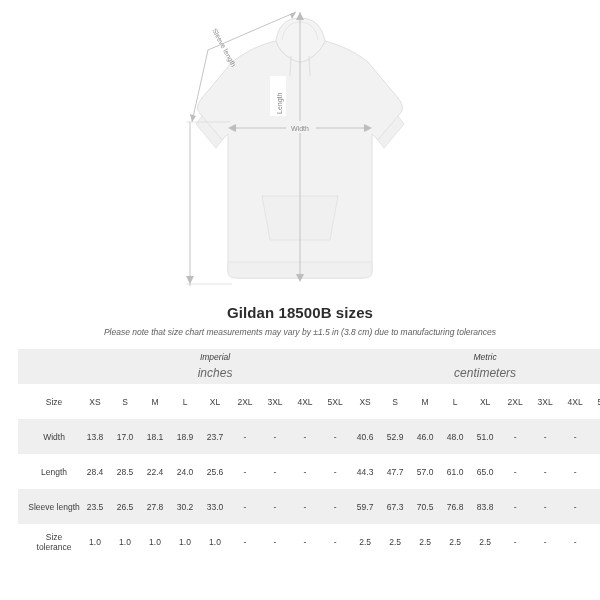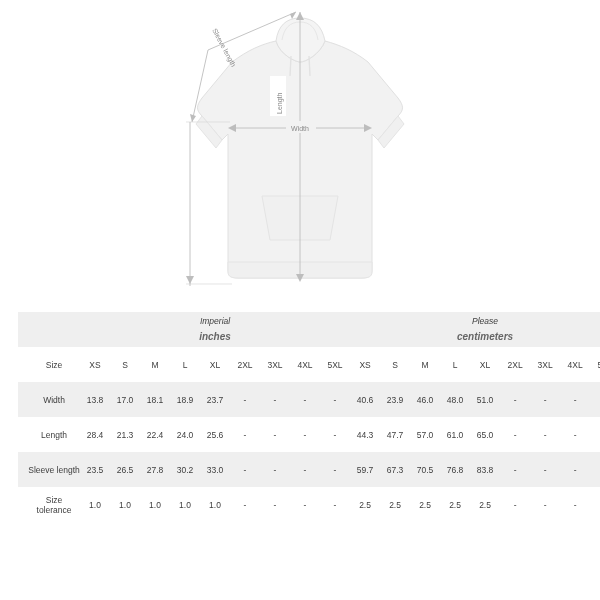--- a/index.html
+++ b/index.html
@@ -79,23 +79,23 @@
 
   .group-head {
     font-size: 12.5px;
     font-style: italic;
     font-weight: bold;
     color: #333333;
     line-height: 1.1;
   }
   .group-sub {
     display: block;
-    font-size: 10px;
+    font-size: 12px;
     font-style: italic;
-    font-weight: bold;
+    font-weight: normal;
     color: #666666;
     margin-top: 4px;
   }
   .hdr-row td {
     font-size: 9px;
     font-weight: bold;
     color: #333333;
   }
   .rowlabel {
     font-size: 9px;
@@ -188,20 +188,24 @@
         <text class="lbl" x="300" y="129" text-anchor="middle" dominant-baseline="middle">Width</text>
       </g>
 
       <path d="M186 122 L230 122" stroke="#d8d8d8" stroke-width="0.7" fill="none"></path>
       <path d="M186 284 L232 284" stroke="#d8d8d8" stroke-width="0.7" fill="none"></path>
       <path d="M190 122 L190 286" stroke="#bdbdbd" stroke-width="0.9" fill="none"></path>
       <polygon points="190,284 186,276 194,276" fill="#bdbdbd"></polygon>
     </svg>
   </div>
 
+  <div class="title-block">
+    <p class="chart-title">Gildan 18500B sizes</p>
+    <p class="chart-note">Please note that size chart measurements may vary by ±1.5 in (3.8 cm) due to manufacturing tolerances</p>
+  </div>
 
   <div class="table-wrap">
     <table class="size-table">
       <colgroup>
         <col class="col-label">
         <col class="col-v">
           <col class="col-v">
           <col class="col-v">
           <col class="col-v">
           <col class="col-v">
@@ -220,21 +224,21 @@
           <col class="col-v">
       </colgroup>
       <tbody>
         <tr class="row-shade">
           <td class="group-head-cell"></td>
           <td class="group-head group-head-cell" colspan="9">
             <span>Imperial</span>
             <span class="group-sub">inches</span>
           </td>
           <td class="group-head group-head-cell" colspan="9">
-            <span>Please</span>
+            <span>Metric</span>
             <span class="group-sub">centimeters</span>
           </td>
         </tr>
 
         <tr class="hdr-row row-plain">
           <td class="rowlabel">Size</td>
           <td>XS</td>
           <td>S</td>
           <td>M</td>
           <td>L</td>
@@ -259,34 +263,34 @@
           <td>13.8</td>
           <td>17.0</td>
           <td>18.1</td>
           <td>18.9</td>
           <td>23.7</td>
           <td>-</td>
           <td>-</td>
           <td>-</td>
           <td>-</td>
           <td>40.6</td>
-          <td>23.9</td>
+          <td>52.9</td>
           <td>46.0</td>
           <td>48.0</td>
           <td>51.0</td>
           <td>-</td>
           <td>-</td>
           <td>-</td>
           <td>-</td>
         </tr>
 
         <tr class="row-plain">
           <td class="rowlabel">Length</td>
           <td>28.4</td>
-          <td>21.3</td>
+          <td>28.5</td>
           <td>22.4</td>
           <td>24.0</td>
           <td>25.6</td>
           <td>-</td>
           <td>-</td>
           <td>-</td>
           <td>-</td>
           <td>44.3</td>
           <td>47.7</td>
           <td>57.0</td>

